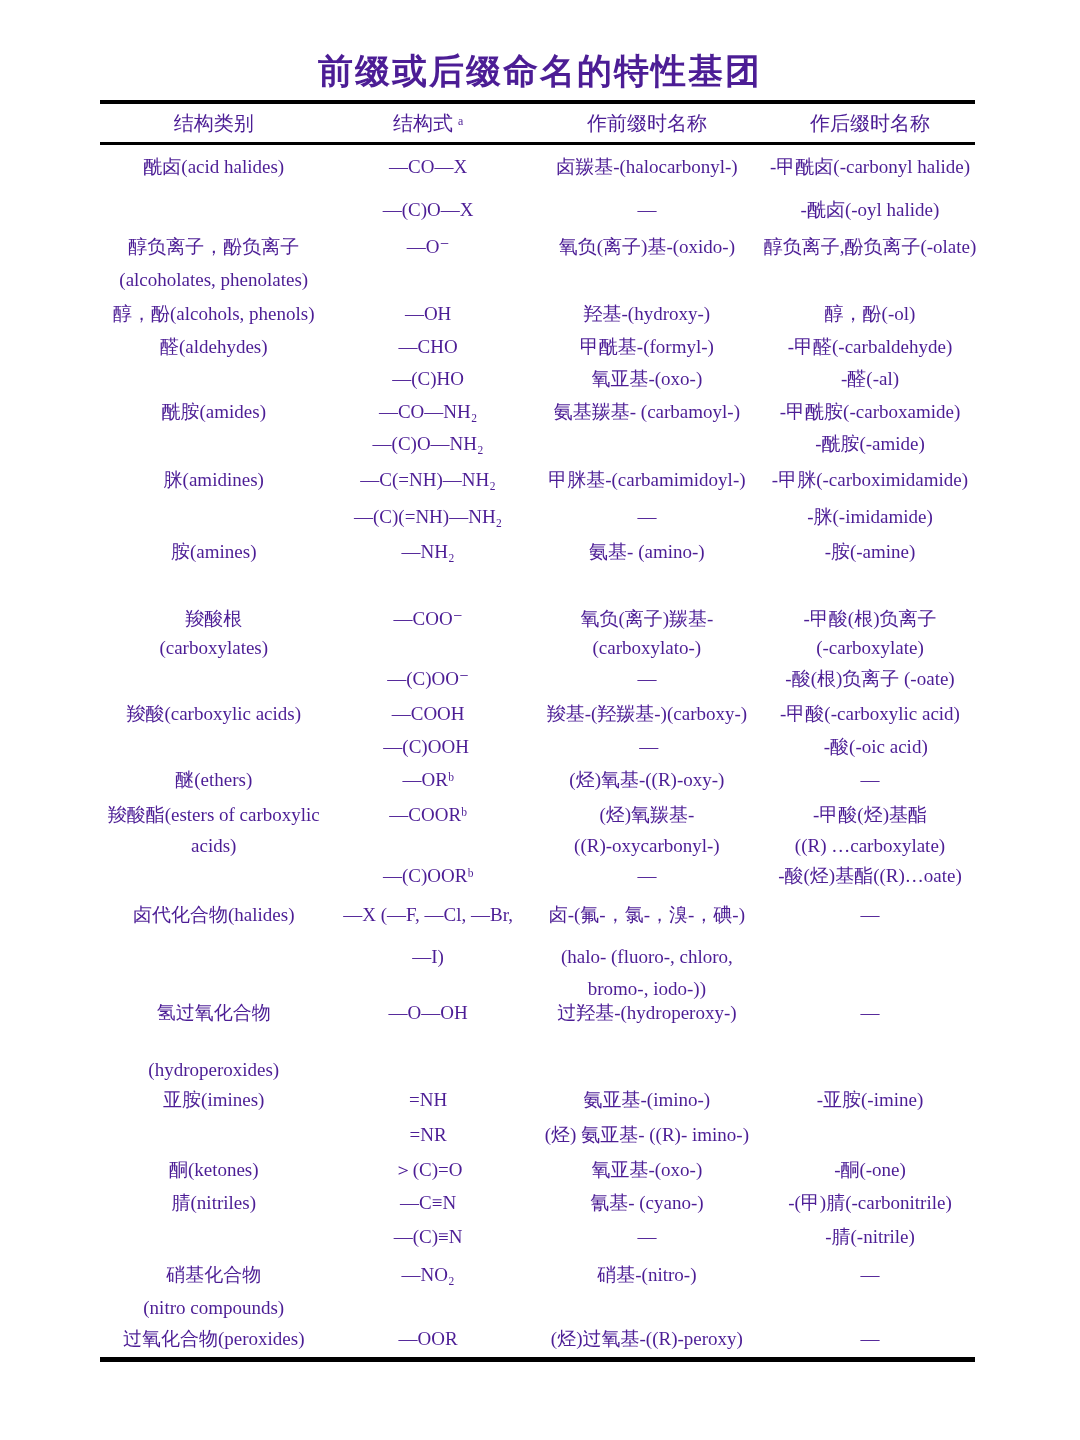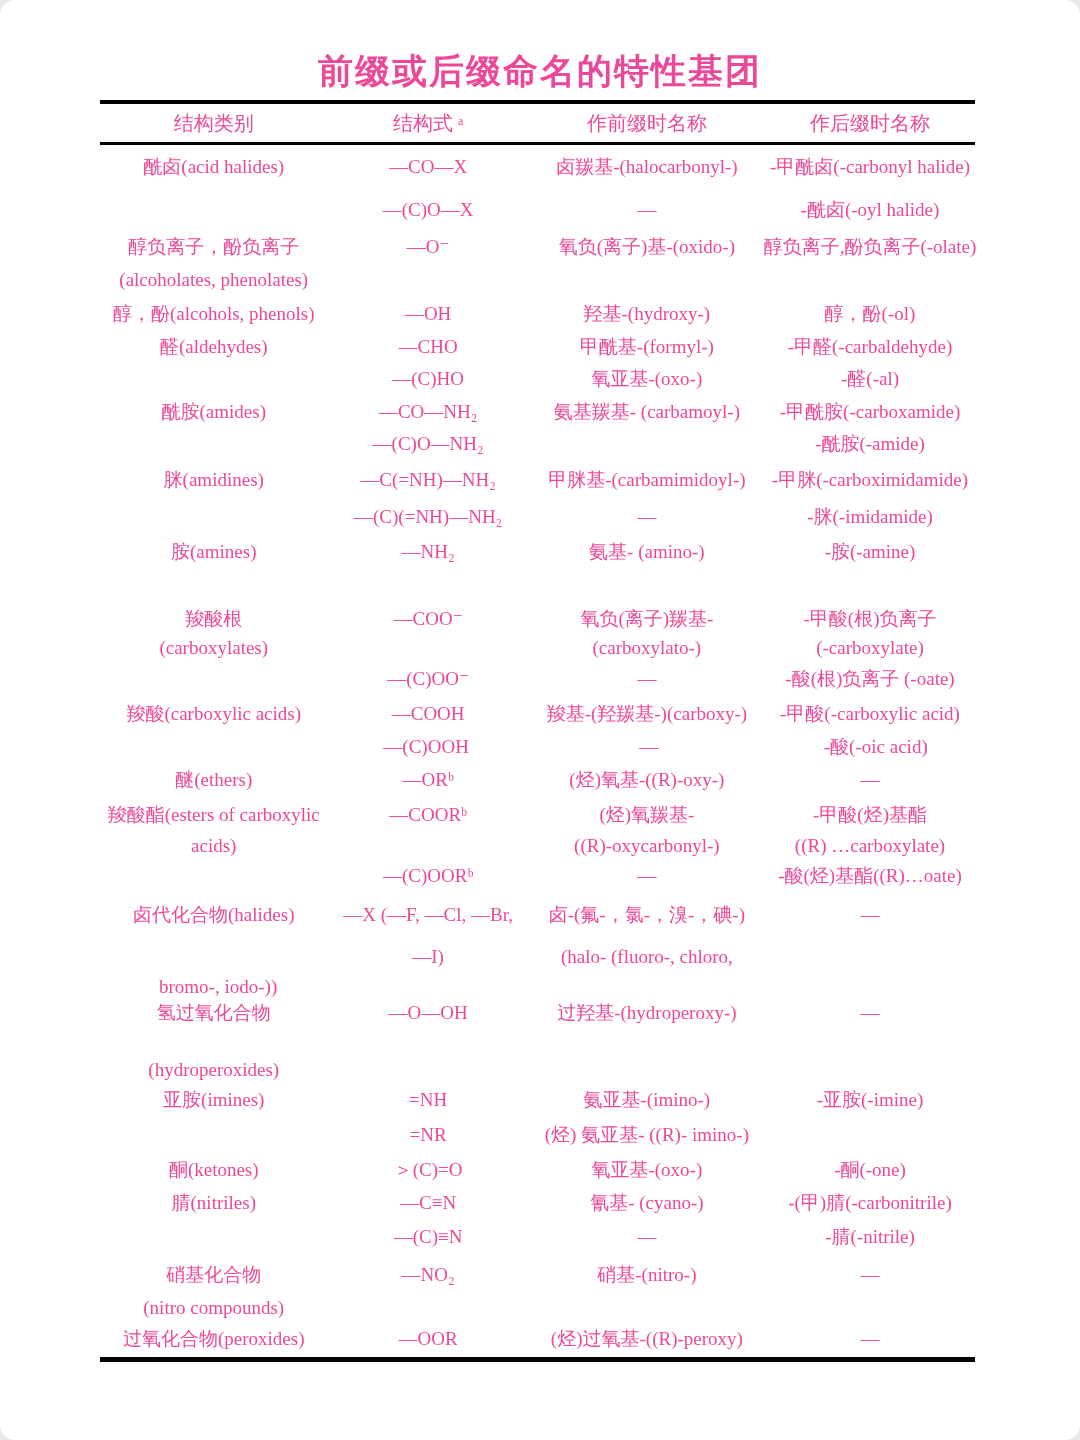--- a/index.html
+++ b/index.html
@@ -1,24 +1,23 @@
 <!DOCTYPE html>
 <html><head>
 <meta charset="utf-8">
 <style>
   html,body{margin:0;padding:0;background:#e8e8e8;}
   .page{
     position:relative;
     width:1080px;height:1440px;
     background:#ffffff;
     font-family:"Liberation Serif","DejaVu Serif",serif;
-    color:#ec4899;
+    color:#4c1d95;
     margin:0 auto;
     overflow:hidden;
-    border-radius:15px;
   }
   .title{
     position:absolute;
     top:48px;left:0;width:100%;
     text-align:center;
     font-size:35px;
     font-weight:bold;
     letter-spacing:2px;
     margin:0;
   }
@@ -213,21 +212,21 @@
           <div class="cell c1">—X (—F, —Cl, —Br,</div>
           <div class="cell c2">卤-(氟-，氯-，溴-，碘-)</div>
           <div class="cell c3">—</div>
         </div>
         <div class="row" style="height: 40px;">
           <div class="cell c0"></div>
           <div class="cell c1">—I)</div>
           <div class="cell c2">(halo- (fluoro-, chloro,</div>
           <div class="cell c3"></div>
         </div>
-        <div class="row" style="height: 24px; flex-direction: column;">
+        <div class="row" style="height: 24px;">
           <div class="cell c0"></div>
           <div class="cell c1"></div>
           <div class="cell c2">bromo-, iodo-))</div>
           <div class="cell c3"></div>
         </div>
         <div class="row" style="height: 24px;">
           <div class="cell c0">氢过氧化合物</div>
           <div class="cell c1">—O—OH</div>
           <div class="cell c2">过羟基-(hydroperoxy-)</div>
           <div class="cell c3">—</div>

